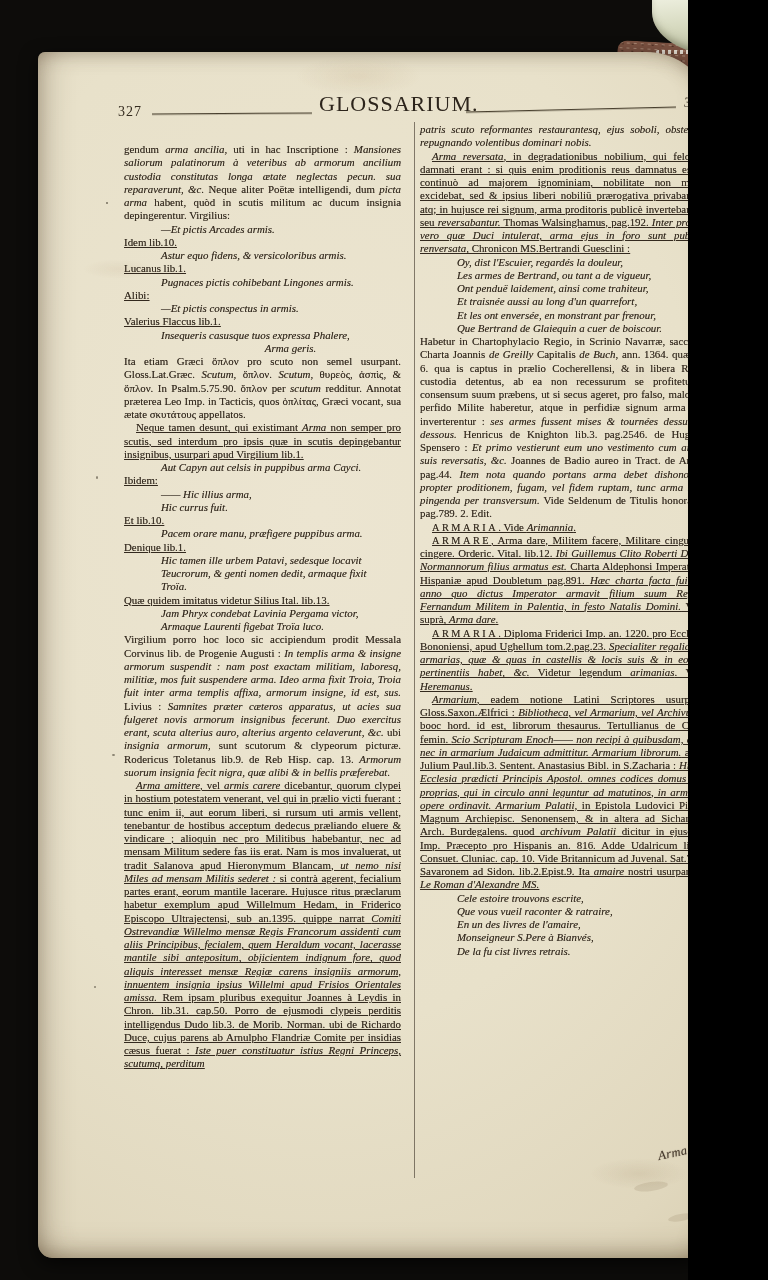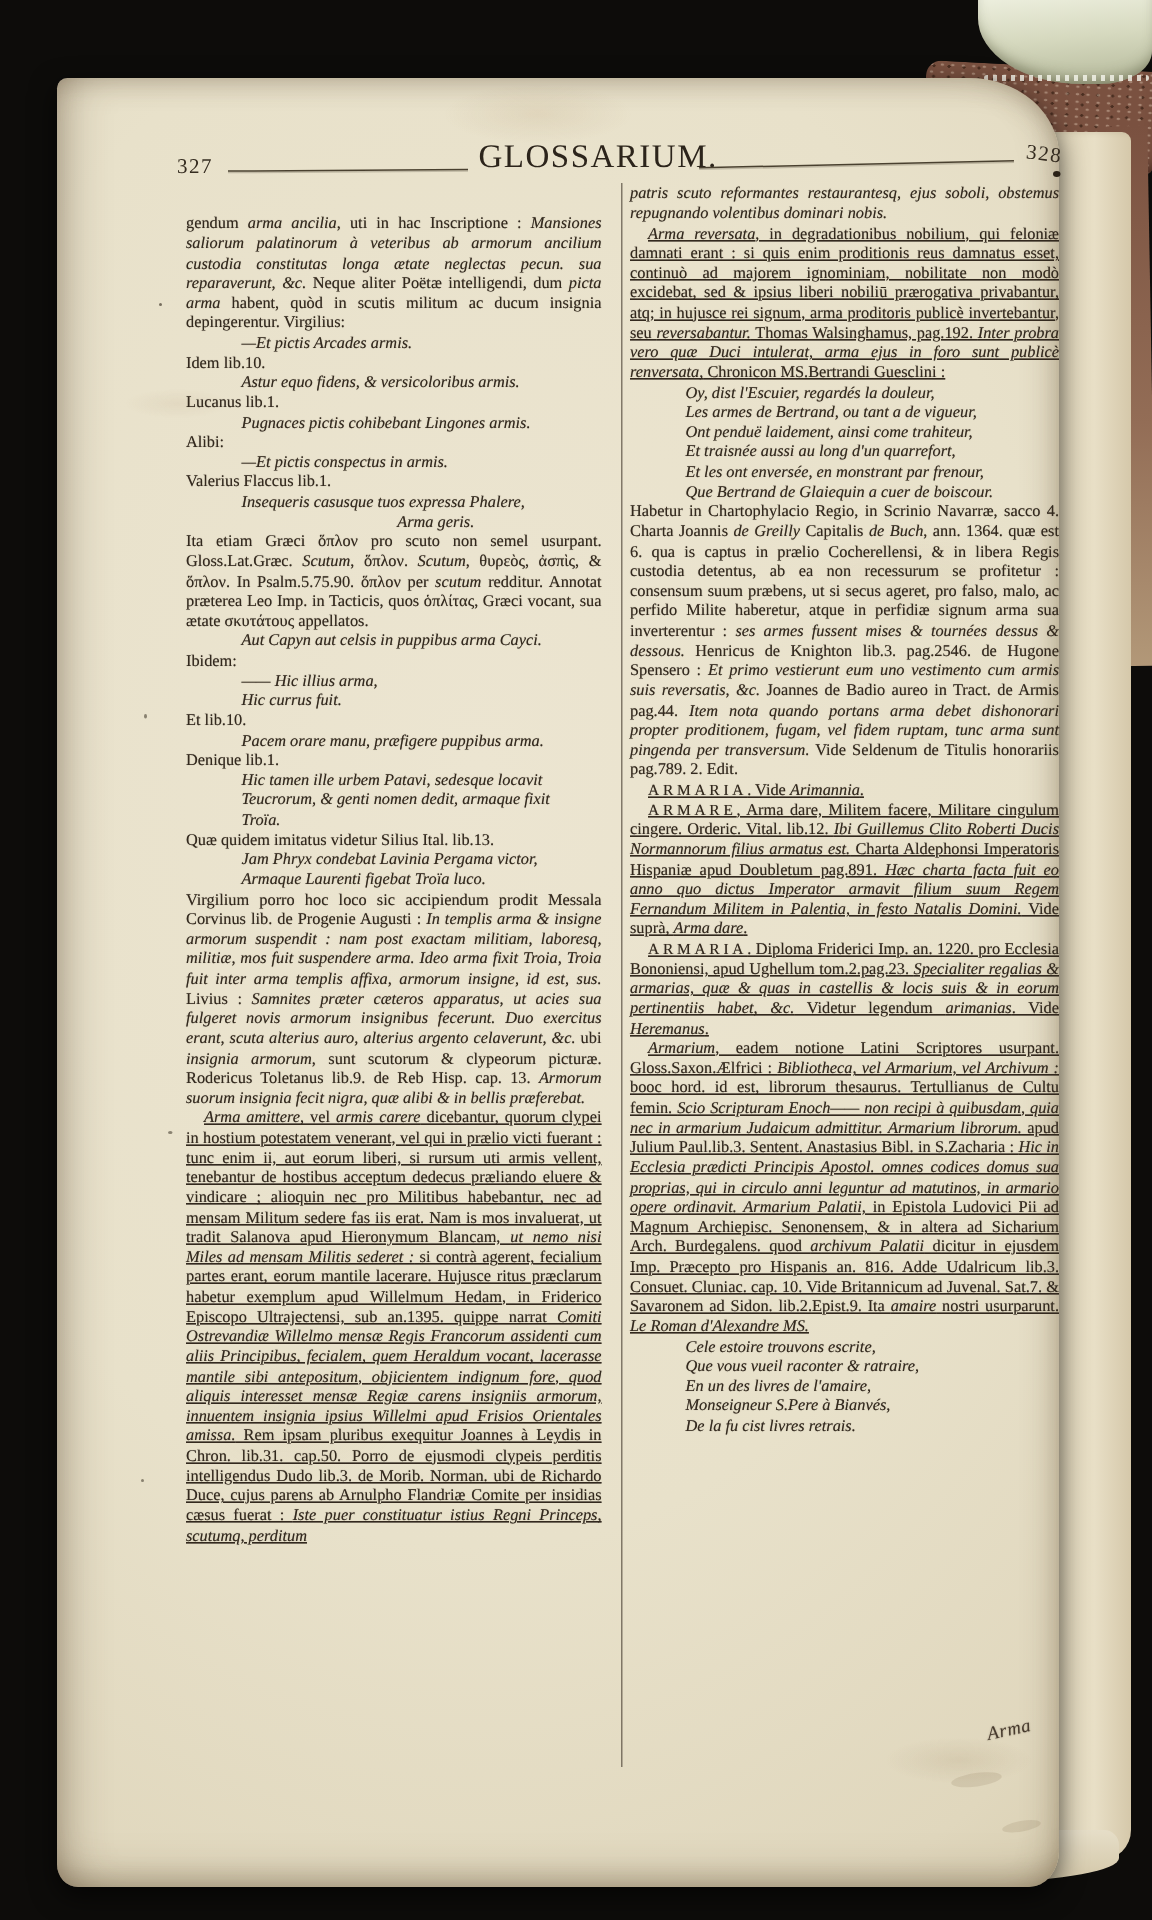--- a/index.html
+++ b/index.html
@@ -1,16 +1,16 @@
 <!DOCTYPE html>
 <html><head>
 <meta charset="utf-8">
 <style>
   html,body{margin:0;padding:0;background:#000;}
-  .scene{position:relative;width:768px;height:1280px;overflow:hidden;
+  .scene{position:relative;width:688px;height:1280px;overflow:hidden;
          background:#0d0c0a;font-family:"Liberation Serif","DejaVu Serif",serif;}
   
   .headband{position:absolute;left:652px;top:0;width:116px;height:56px;z-index:2;
     background:linear-gradient(175deg,#eceedd 0%,#d6d9bf 45%,#b4b89a 100%);
     border-radius:0 0 30% 60%/0 0 22px 44px;
     box-shadow:inset 0 -7px 9px -4px rgba(80,82,55,.55);}
   .headband .stitch{position:absolute;left:4px;right:2px;bottom:2px;height:4px;
     background:repeating-linear-gradient(90deg,#f6f6ec 0 3px,rgba(0,0,0,0) 3px 6px);
     opacity:.8;border-radius:3px;}
   .edge-top{position:absolute;left:616px;top:44px;width:154px;height:68px;z-index:1;
@@ -60,21 +60,21 @@
     background:rgba(58,48,36,.6);}
   .col{position:absolute;top:71px;font-size:10.9px;line-height:13.25px;
     color:#33291e;text-align:justify;
     text-shadow:0 0 .5px rgba(47,40,31,.55);}
   .col-left{left:86px;width:277px;margin-top:20px;}
   .col-right{left:382px;width:286px;}
   .col p{margin:0;}
   .col p.ind{text-indent:12px;text-decoration:underline;}
   .col p.verse{padding-left:37px;text-align:left;font-style:italic;}
   .col p.verse2{padding-left:56px;text-align:center;font-style:italic;}
-  .col p.cite{text-align:left;}
+  .col p.cite{text-align:left;text-decoration:underline;}
   .it{font-style:italic;}
   .sc{letter-spacing:2.5px;font-size:10.3px;}
   
   .catchword{position:absolute;left:620px;top:1094px;font-size:12.5px;font-style:italic;
     color:rgba(55,42,30,.85);transform:rotate(-12deg);letter-spacing:.5px;
     text-shadow:0 0 1px rgba(55,42,30,.5);}
   .speck{position:absolute;border-radius:50%;background:#2a2116;}
   .sp1{left:664px;top:62px;width:5px;height:4px;}
   .sp2{left:68px;top:150px;width:2px;height:2px;opacity:.6;}
   .sp3{left:58px;top:424px;width:2px;height:3px;opacity:.5;}
@@ -114,20 +114,21 @@
         <p class="cite"><span>Idem lib.10.</span></p>
         <p class="verse"><span class="it">Astur equo fidens, &amp; versicoloribus armis.</span></p>
         <p class="cite"><span>Lucanus lib.1.</span></p>
         <p class="verse"><span class="it">Pugnaces pictis cohibebant Lingones armis.</span></p>
         <p class="cite"><span>Alibi:</span></p>
         <p class="verse"><span class="it">—Et pictis conspectus in armis.</span></p>
         <p class="cite"><span>Valerius Flaccus lib.1.</span></p>
         <p class="verse"><span class="it">Insequeris casusque tuos expressa Phalere,</span></p>
         <p class="verse2"><span class="it">Arma geris.</span></p>
         <p class="just"><span>Ita etiam Græci ὅπλον pro scuto non semel usurpant. Gloss.Lat.Græc. </span><span class="it">Scutum</span><span>, ὅπλον. </span><span class="it">Scutum</span><span>, θυρεὸς, ἀσπὶς, &amp; ὅπλον. In Psalm.5.75.90. ὅπλον per </span><span class="it">scutum</span><span> redditur. Annotat præterea Leo Imp. in Tacticis, quos ὁπλίτας, Græci vocant, sua ætate σκυτάτους appellatos.</span></p>
+        <p class="just ind"><span>Neque tamen desunt, qui existimant </span><span class="it">Arma</span><span> non semper pro scutis, sed interdum pro ipsis quæ in scutis depingebantur insignibus, usurpari apud Virgilium lib.1.</span></p>
         <p class="verse"><span class="it">Aut Capyn aut celsis in puppibus arma Cayci.</span></p>
         <p class="cite"><span>Ibidem:</span></p>
         <p class="verse"><span class="it">—— Hic illius arma,</span></p>
         <p class="verse"><span class="it">Hic currus fuit.</span></p>
         <p class="cite"><span>Et lib.10.</span></p>
         <p class="verse"><span class="it">Pacem orare manu, præfigere puppibus arma.</span></p>
         <p class="cite"><span>Denique lib.1.</span></p>
         <p class="verse"><span class="it">Hic tamen ille urbem Patavi, sedesque locavit</span></p>
         <p class="verse"><span class="it">Teucrorum, &amp; genti nomen dedit, armaque fixit</span></p>
         <p class="verse"><span class="it">Troïa.</span></p>

